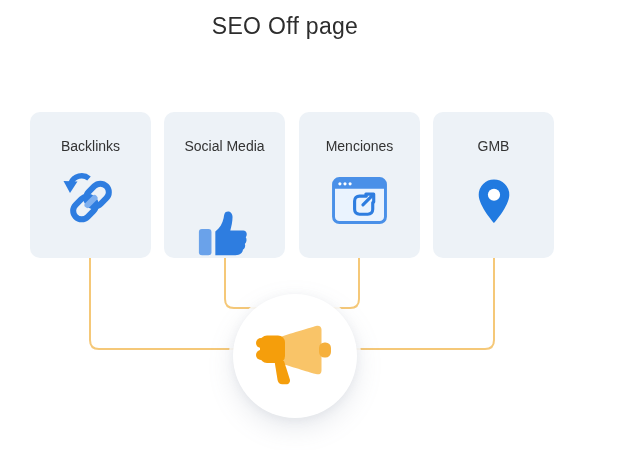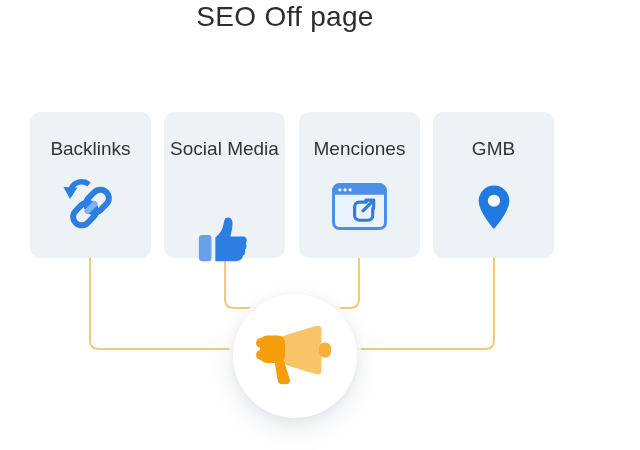--- a/index.html
+++ b/index.html
@@ -22,23 +22,23 @@
   body{
     position:relative;
     background:var(--bg);
     font-family:"Liberation Sans","DejaVu Sans",sans-serif;
     color:var(--text);
   }
   .stage{position:relative;width:640px;height:450px;}
 
   .title{
     position:absolute;
-    left:285px;top:1px;
+    left:285px;top:13px;
     transform:translateX(-50%);
-    font-size:28px;
+    font-size:23px;
     font-weight:500;
     letter-spacing:.3px;
     color:var(--text);
     white-space:nowrap;
   }
 
   .connectors{position:absolute;left:0;top:0;width:640px;height:450px;z-index:1;}
   .connectors path{stroke:var(--connector);stroke-width:2;fill:none;stroke-linecap:round;}
 
   .card{
@@ -49,21 +49,21 @@
     border-radius:10px;
     z-index:2;
     display:flex;flex-direction:column;align-items:center;
     padding-top:26px;
   }
   .card-1{left:30px;}
   .card-2{left:164px;gap:32px;}
   .card-3{left:299px;}
   .card-4{left:433px;}
   .card-label{
-    font-size:19px;
+    font-size:14px;
     font-weight:500;
     color:#333333;
     white-space:nowrap;
   }
   .card-icon{
     margin-top:15px;
     height:64px;
     display:flex;align-items:center;justify-content:center;
   }
 

